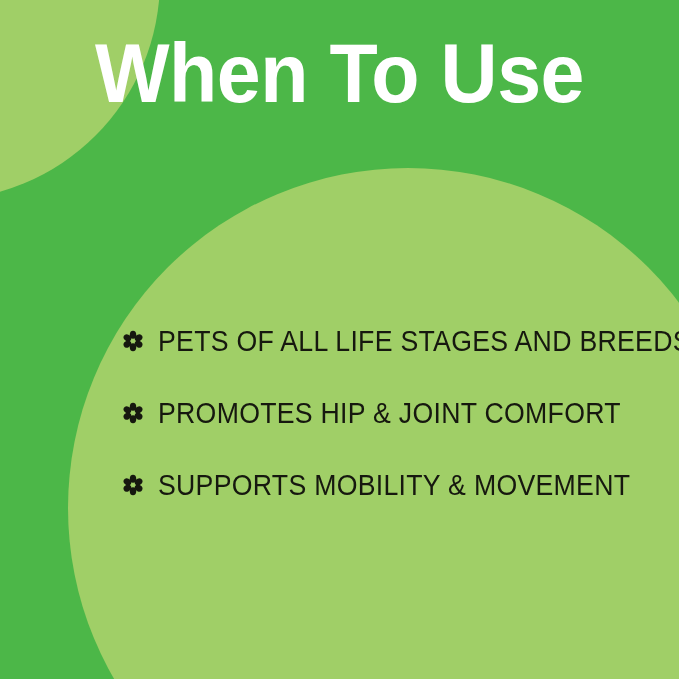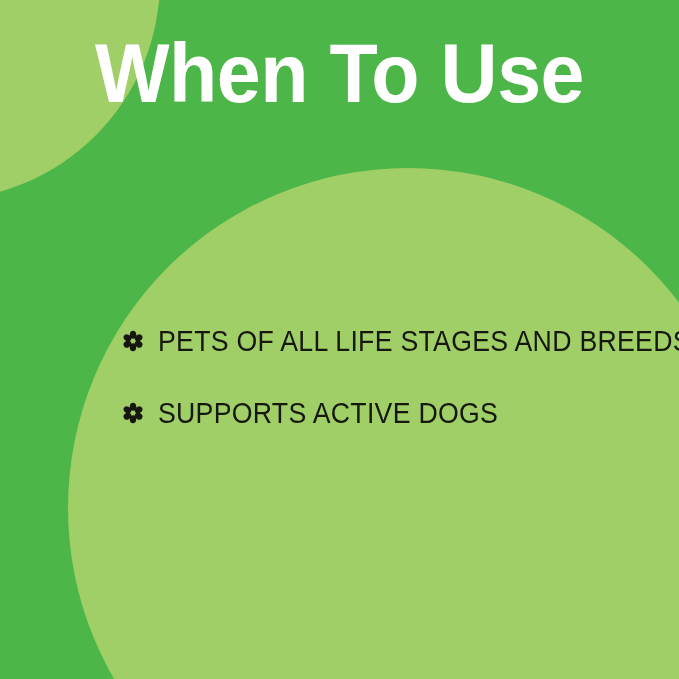--- a/index.html
+++ b/index.html
@@ -104,33 +104,46 @@
             <ellipse cx="12" cy="18.8" rx="3.5" ry="4.4"></ellipse>
             <ellipse cx="5.9" cy="8.6" rx="3.5" ry="4.4" transform="rotate(-60 5.9 8.6)"></ellipse>
             <ellipse cx="18.1" cy="15.4" rx="3.5" ry="4.4" transform="rotate(-60 18.1 15.4)"></ellipse>
             <ellipse cx="18.1" cy="8.6" rx="3.5" ry="4.4" transform="rotate(60 18.1 8.6)"></ellipse>
             <ellipse cx="5.9" cy="15.4" rx="3.5" ry="4.4" transform="rotate(60 5.9 15.4)"></ellipse>
           </g>
         </svg>
         <span class="bullet-text">PETS OF ALL LIFE STAGES AND BREEDS</span>
       </li>
 
-
+      <li class="bullet-row">
+        <svg class="bullet-icon" viewBox="0 0 24 24" xmlns="http://www.w3.org/2000/svg" aria-hidden="true">
+          <g fill="#16180f">
+            <ellipse cx="12" cy="5.2" rx="3.5" ry="4.4"></ellipse>
+            <ellipse cx="12" cy="18.8" rx="3.5" ry="4.4"></ellipse>
+            <ellipse cx="5.9" cy="8.6" rx="3.5" ry="4.4" transform="rotate(-60 5.9 8.6)"></ellipse>
+            <ellipse cx="18.1" cy="15.4" rx="3.5" ry="4.4" transform="rotate(-60 18.1 15.4)"></ellipse>
+            <ellipse cx="18.1" cy="8.6" rx="3.5" ry="4.4" transform="rotate(60 18.1 8.6)"></ellipse>
+            <ellipse cx="5.9" cy="15.4" rx="3.5" ry="4.4" transform="rotate(60 5.9 15.4)"></ellipse>
+          </g>
+        </svg>
+        <span class="bullet-text">PROMOTES HIP &amp; JOINT COMFORT</span>
+      </li>
 
       <li class="bullet-row">
         <svg class="bullet-icon" viewBox="0 0 24 24" xmlns="http://www.w3.org/2000/svg" aria-hidden="true">
           <g fill="#16180f">
             <ellipse cx="12" cy="5.2" rx="3.5" ry="4.4"></ellipse>
             <ellipse cx="12" cy="18.8" rx="3.5" ry="4.4"></ellipse>
             <ellipse cx="5.9" cy="8.6" rx="3.5" ry="4.4" transform="rotate(-60 5.9 8.6)"></ellipse>
             <ellipse cx="18.1" cy="15.4" rx="3.5" ry="4.4" transform="rotate(-60 18.1 15.4)"></ellipse>
             <ellipse cx="18.1" cy="8.6" rx="3.5" ry="4.4" transform="rotate(60 18.1 8.6)"></ellipse>
             <ellipse cx="5.9" cy="15.4" rx="3.5" ry="4.4" transform="rotate(60 5.9 15.4)"></ellipse>
           </g>
         </svg>
-        <span class="bullet-text">SUPPORTS ACTIVE DOGS</span>
+        <span class="bullet-text">SUPPORTS MOBILITY &amp; MOVEMENT</span>
       </li>
+
 
 
     </ul>
 
   </div>
 </div>
 
 </body></html>

